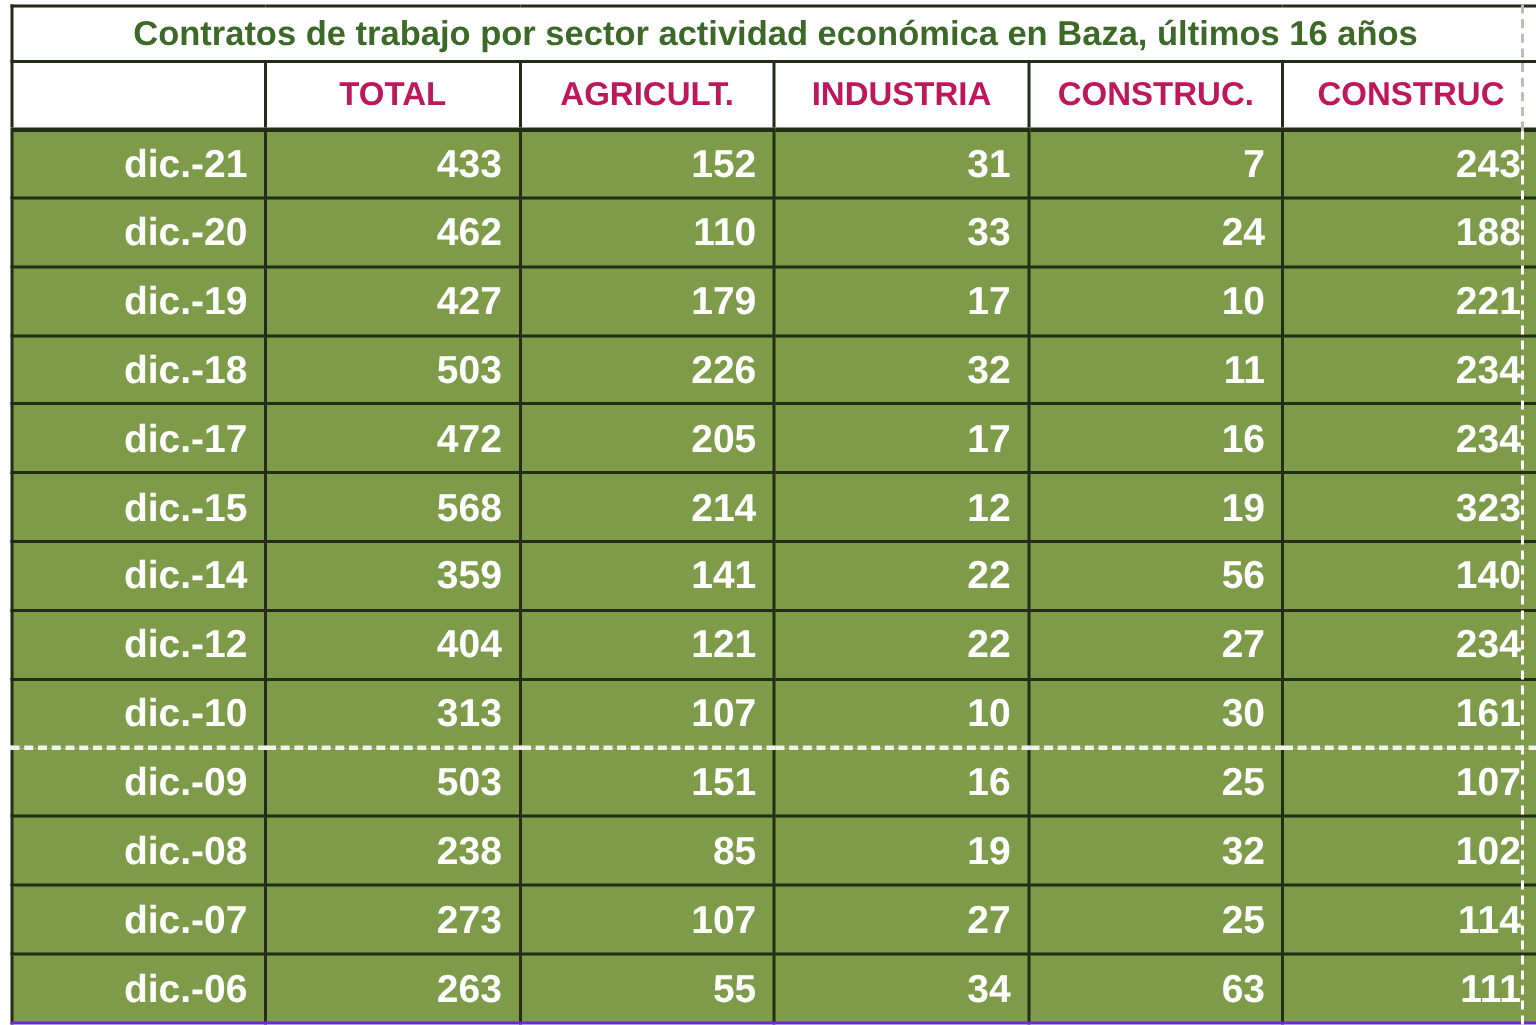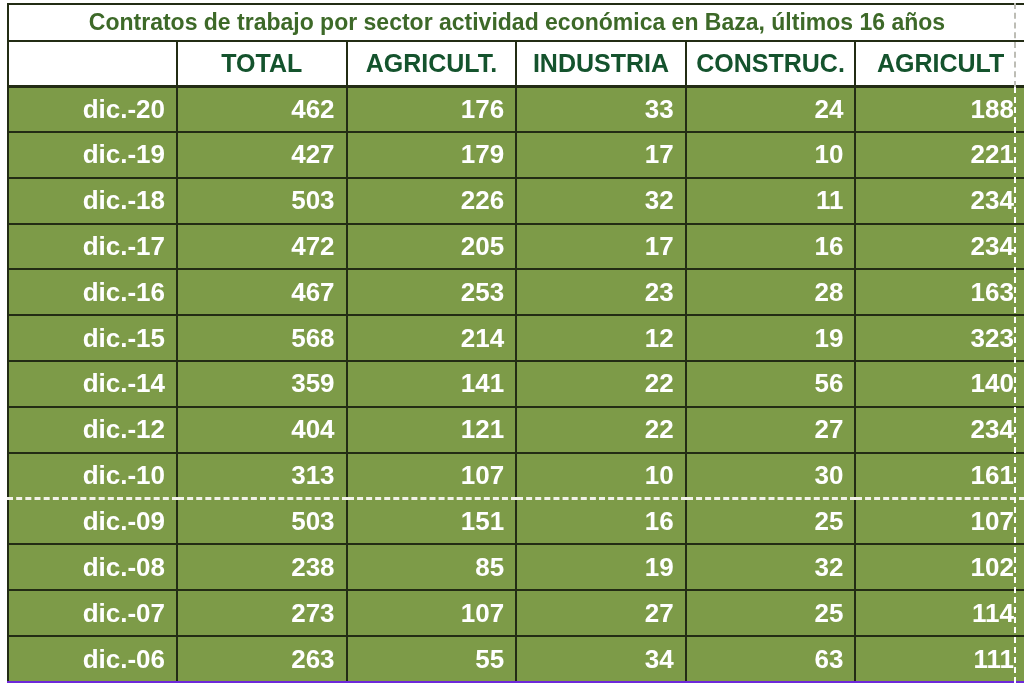--- a/index.html
+++ b/index.html
@@ -30,22 +30,22 @@
     font-weight: bold;
     text-align: center;
     vertical-align: middle;
     height: 37px;
     border: 2px solid #232c14;
     border-right: none;
     white-space: nowrap;
   }
   .header-row th {
     background: #ffffff;
-    color: #14532d;
-    font-size: 25px;
+    color: #be185d;
+    font-size: 22px;
     font-weight: bold;
     vertical-align: middle;
     height: 45px;
     border: 2px solid #232c14;
     border-bottom: 3px solid #232c14;
     white-space: nowrap;
   }
   .header-row th:last-child { border-right: none; }
 
   tbody td {
@@ -95,28 +95,36 @@
     <thead>
       <tr class="title-row">
         <th colspan="6">Contratos de trabajo por sector actividad económica en Baza, últimos 16 años</th>
       </tr>
       <tr class="header-row">
         <th></th>
         <th>TOTAL</th>
         <th>AGRICULT.</th>
         <th>INDUSTRIA</th>
         <th>CONSTRUC.</th>
-        <th>AGRICULT</th>
+        <th>CONSTRUC</th>
       </tr>
     </thead>
     <tbody>
         <tr>
+          <td>dic.-21</td>
+          <td>433</td>
+          <td>152</td>
+          <td>31</td>
+          <td>7</td>
+          <td>243</td>
+        </tr>
+        <tr>
           <td>dic.-20</td>
           <td>462</td>
-          <td>176</td>
+          <td>110</td>
           <td>33</td>
           <td>24</td>
           <td>188</td>
         </tr>
         <tr>
           <td>dic.-19</td>
           <td>427</td>
           <td>179</td>
           <td>17</td>
           <td>10</td>
@@ -130,28 +138,20 @@
           <td>11</td>
           <td>234</td>
         </tr>
         <tr>
           <td>dic.-17</td>
           <td>472</td>
           <td>205</td>
           <td>17</td>
           <td>16</td>
           <td>234</td>
-        </tr>
-        <tr>
-          <td>dic.-16</td>
-          <td>467</td>
-          <td>253</td>
-          <td>23</td>
-          <td>28</td>
-          <td>163</td>
         </tr>
         <tr>
           <td>dic.-15</td>
           <td>568</td>
           <td>214</td>
           <td>12</td>
           <td>19</td>
           <td>323</td>
         </tr>
         <tr>

